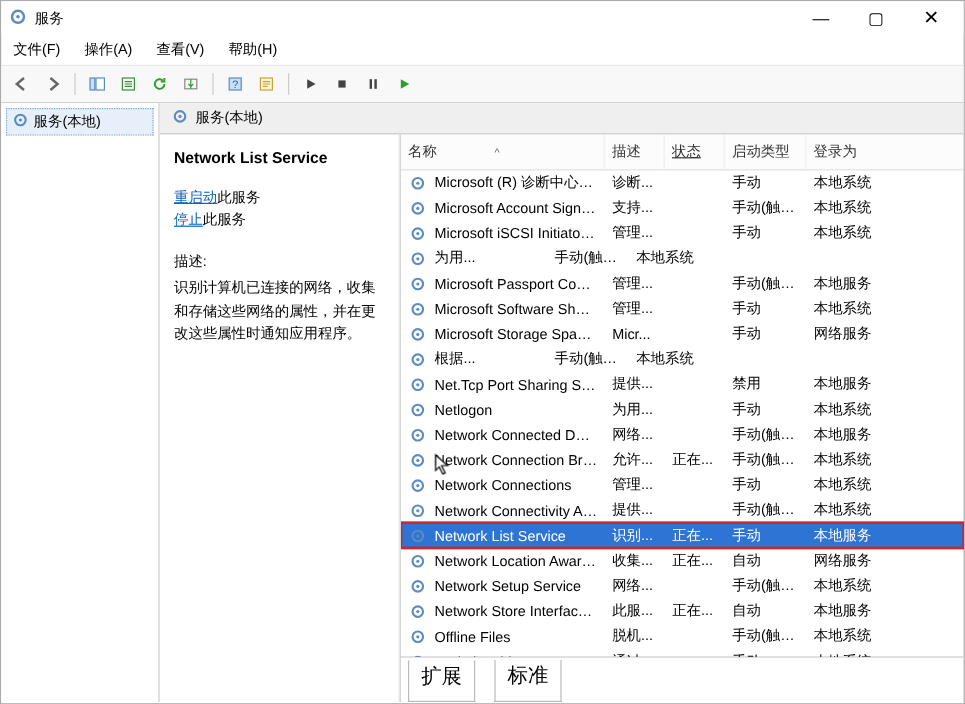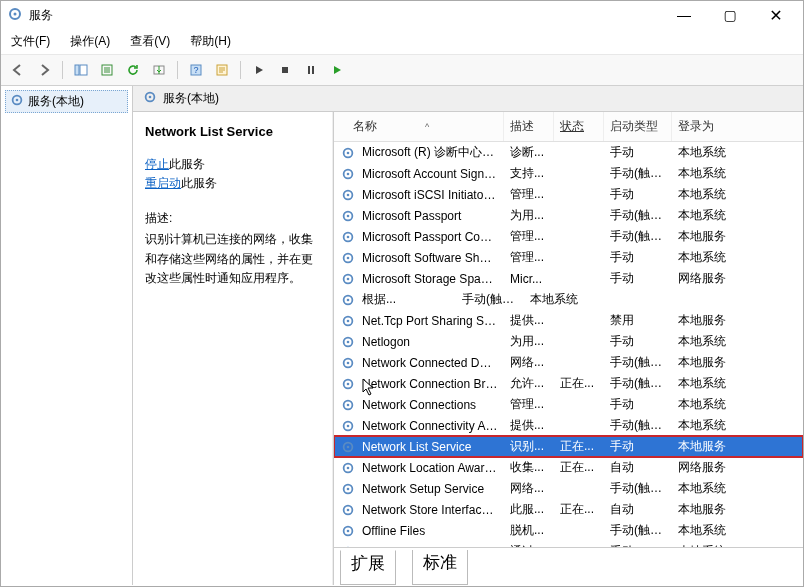--- a/index.html
+++ b/index.html
@@ -108,21 +108,21 @@
     overflow: hidden;
     border-left: 1px solid #ccc;
   }
   .list-header {
     display: flex;
     background: #fcfcfc;
     border-bottom: 1px solid #e0e0e0;
     font-size: 12px;
     color: #333;
   }
-  .col-name   { width: 170px; padding: 6px 19px; border-right: 1px solid #eee; display:flex; align-items:center; }
+  .col-name   { width: 170px; padding: 6px 6px; border-right: 1px solid #eee; display:flex; align-items:center; }
   .col-name .sort { margin-left: 48px; font-size: 9px; color: #666; }
   .col-desc   { width: 50px;  padding: 6px 6px; border-right: 1px solid #eee; }
   .col-status { width: 50px;  padding: 6px 6px; border-right: 1px solid #eee; text-decoration: underline; }
   .col-start  { width: 68px;  padding: 6px 6px; border-right: 1px solid #eee; }
   .col-logon  { width: 66px;  padding: 6px 6px; }
   .list-body { overflow-y: auto; flex: 1; }
   .row {
     display: flex;
     align-items: center;
     height: 21px;
@@ -298,24 +298,24 @@
             <circle cx="8" cy="8" r="1.5" fill="#5a8bc2"></circle>
           </svg>
       </span>
       <span>服务(本地)</span>
     </div>
 
     <div class="rp-body">
       <div class="detailpane">
         <h2>Network List Service</h2>
         <div>
-          <a>停止</a><span>此服务</span>
+          <a>重启动</a><span>此服务</span>
         </div>
         <div>
-          <a>重启动</a><span>此服务</span>
+          <a>停止</a><span>此服务</span>
         </div>
         <div class="desc-label">描述:</div>
         <div class="desc-text">识别计算机已连接的网络，收集和存储这些网络的属性，并在更改这些属性时通知应用程序。</div>
       </div>
 
       <div class="listpane">
         <div class="list-header">
           <div class="col-name">
               <span>名称</span>
               <span class="sort">^</span>
@@ -365,21 +365,20 @@
               <span class="cell c-start">手动</span>
               <span class="cell c-logon">本地系统</span>
             </div>
             <div class="row">
               <span class="c-icon">
                 <svg viewBox="0 0 16 16" width="14" height="14">
                   <circle cx="8" cy="8" r="5" fill="none" stroke="#5a8bc2" stroke-width="2"></circle>
                   <circle cx="8" cy="8" r="1.5" fill="#5a8bc2"></circle>
                 </svg>
               </span>
-              <span class="cell c-name">Microsoft Passport</span>
               <span class="cell c-desc">为用...</span>
               <span class="cell c-status"></span>
               <span class="cell c-start">手动(触发...</span>
               <span class="cell c-logon">本地系统</span>
             </div>
             <div class="row">
               <span class="c-icon">
                 <svg viewBox="0 0 16 16" width="14" height="14">
                   <circle cx="8" cy="8" r="5" fill="none" stroke="#5a8bc2" stroke-width="2"></circle>
                   <circle cx="8" cy="8" r="1.5" fill="#5a8bc2"></circle>

